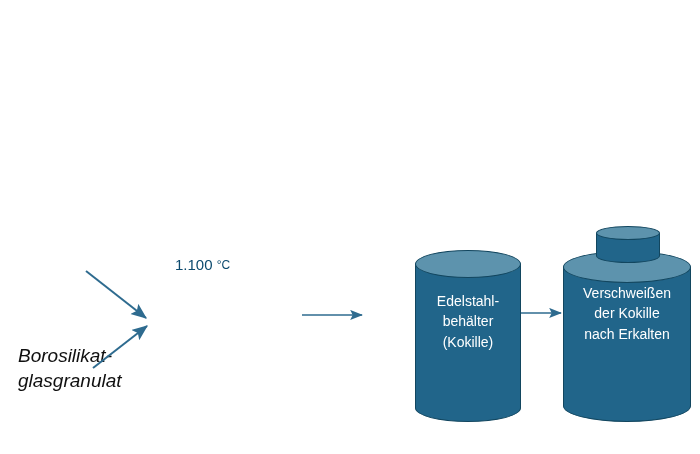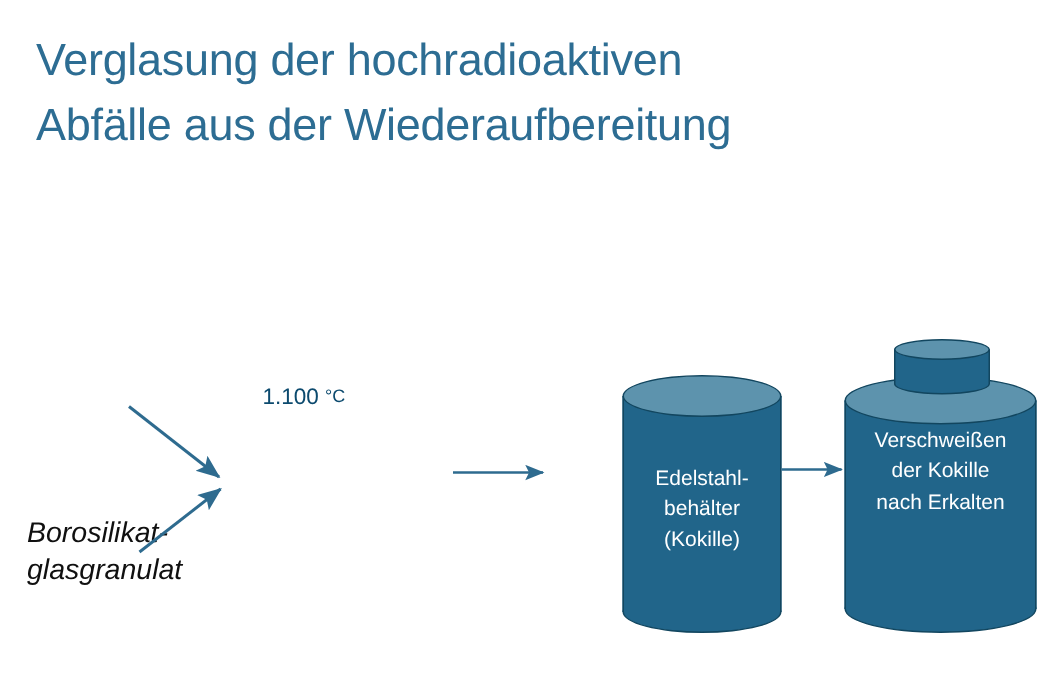--- a/index.html
+++ b/index.html
@@ -131,42 +131,40 @@
     line-height: 1.45;
     text-align: center;
     white-space: pre-line;
   }
 
   
   #cyl-kokille { left: 415px; top: 250px; width: 106px; height: 172px; }
   #cyl-kokille .body   { top: 14px; bottom: 14px; }
   #cyl-kokille .bottom { bottom: 0; height: 28px; }
   #cyl-kokille .top    { top: 0; height: 28px; }
-  #cyl-kokille .caption{ top: 58px; }
+  #cyl-kokille .caption{ top: 41px; }
 
   
   #cyl-welded { left: 563px; top: 251px; width: 128px; height: 171px; }
   #cyl-welded .body   { top: 16px; bottom: 16px; }
   #cyl-welded .bottom { bottom: 0; height: 32px; }
   #cyl-welded .top    { top: 0; height: 32px; }
   #cyl-welded .caption{ top: 32px; }
 
   
   #cyl-plug { left: 596px; top: 226px; width: 64px; height: 37px; z-index: 3; }
   #cyl-plug .body   { top: 7px; bottom: 7px; }
   #cyl-plug .bottom { bottom: 0; height: 14px; }
   #cyl-plug .top    { top: 0; height: 14px; }
 </style>
 </head>
 <body>
 
 <div id="slide">
 
-  <div id="title">Verglasung der hochradioaktiven
-Abfälle aus der Wiederaufbereitung</div>
 
 
   <div id="label-borosilikat" class="blk-label">Borosilikat-
 glasgranulat</div>
 
   <div id="label-temp">
     <span>1.100</span>
     <span class="deg">°C</span>
   </div>
 

